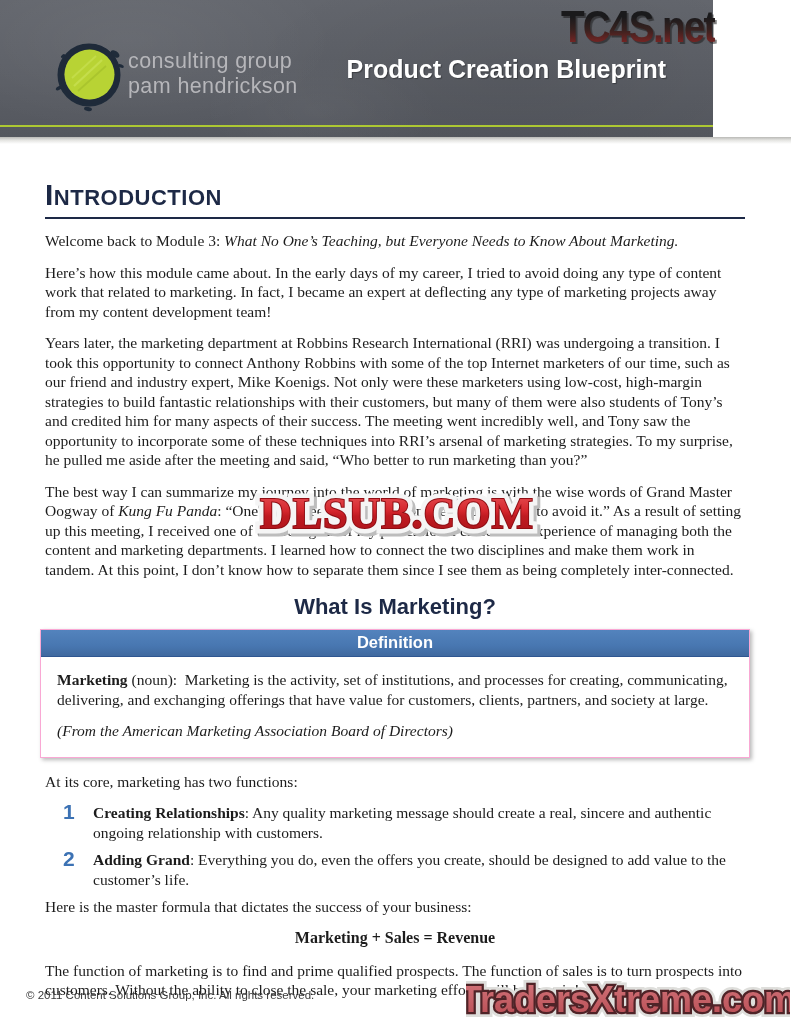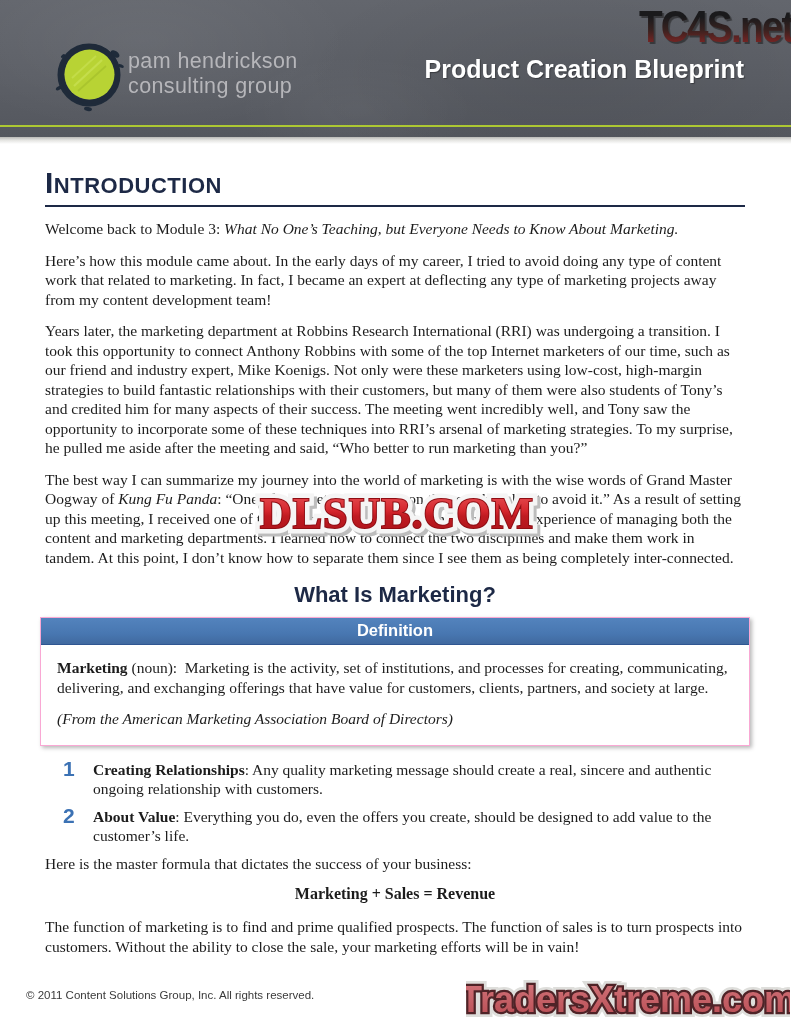--- a/index.html
+++ b/index.html
@@ -3,21 +3,21 @@
 <meta charset="utf-8">
 <style>
   html,body{margin:0;padding:0;}
   body{
     width:791px;height:1024px;position:relative;overflow:hidden;
     background:#ffffff;font-family:"Liberation Serif",serif;
   }
 
   
   .header{
-    position:absolute;left:0;top:0;width:791px;height:137px;
+    position:absolute;left:0;top:0;width:713px;height:137px;
     background-image:
       radial-gradient(ellipse 320px 140px at 18% 30%, rgba(255,255,255,.055), transparent 65%),
       radial-gradient(ellipse 420px 180px at 72% 55%, rgba(0,0,0,.07), transparent 65%),
       radial-gradient(ellipse 200px 90px at 45% 80%, rgba(255,255,255,.04), transparent 60%),
       linear-gradient(180deg,#63666d 0%, #5b5e65 60%, #54575e 100%);
   }
   .header-greenline{
     position:absolute;left:0;right:0;bottom:10px;height:2px;
     background:#adc832;
   }
@@ -48,21 +48,21 @@
     background:linear-gradient(180deg,#1a1a1c 30%, #37211f 55%, #6f2423 78%, #8a3a31 100%);
     -webkit-background-clip:text;background-clip:text;color:transparent;
     filter:drop-shadow(2px 2px 0 rgba(25,25,25,.55));
   }
 
   
   .content{position:absolute;left:45px;top:167px;width:700px;color:#1c1c1c;}
 
   .intro-heading{
     color:#1d2946;font-family:"Liberation Sans",sans-serif;font-weight:bold;
-    border-bottom:2px solid #1d2946;padding-bottom:4px;margin:0 0 12px 0;
+    border-bottom:2px solid #1d2946;padding-bottom:4px;margin:12px 0 12px 0;
     letter-spacing:.5px;line-height:30px;
   }
   .intro-heading .cap{font-size:30px;}
   .intro-heading .rest{font-size:22px;}
 
   p.body{font-size:15.5px;line-height:19.5px;margin:0 0 12px 0;}
   .it{font-style:italic;}
   .b{font-weight:bold;margin-top:16px;}
 
   .sub-heading{
@@ -126,22 +126,22 @@
       <circle cx="40" cy="38" r="28" fill="none" stroke="#1f2b3a" stroke-width="4" opacity=".8"></circle>
 
       <circle cx="39.5" cy="38.5" r="25" fill="#b8d334"></circle>
       <line x1="24" y1="50" x2="52" y2="24" stroke="#c8e052" stroke-width="2.2" opacity=".8"></line>
       <line x1="28" y1="55" x2="56" y2="30" stroke="#a7c22c" stroke-width="1.8" opacity=".8"></line>
       <line x1="22" y1="42" x2="46" y2="20" stroke="#c8e052" stroke-width="1.8" opacity=".7"></line>
     </svg>
   </div>
 
   <div class="logo-text">
+    <div>consulting group</div>
     <div>pam hendrickson</div>
-    <div>consulting group</div>
   </div>
 
   <div class="header-titles">
     <div class="header-title-1">Product Creation Blueprint</div>
   </div>
 
   <div class="header-greenline"></div>
 </div>
 <div class="header-shadow"></div>
 
@@ -160,27 +160,28 @@
   <h2 class="sub-heading">What Is Marketing?</h2>
 
   <div class="defbox">
     <div class="defbox-header">Definition</div>
     <div class="defbox-body">
       <p><span class="b">Marketing</span><span> (noun):&nbsp; Marketing is the activity, set of institutions, and processes for creating, communicating, delivering, and exchanging offerings that have value for customers, clients, partners, and society at large.</span></p>
       <p class="attr">(From the American Marketing Association Board of Directors)</p>
     </div>
   </div>
 
+  <p class="body">At its core, marketing has two functions:</p>
 
   <div class="func-item">
     <span class="func-num">1</span><span class="b">Creating Relationships</span><span>: Any quality marketing message should create a real, sincere and authentic ongoing relationship with customers.</span>
   </div>
 
   <div class="func-item">
-    <span class="func-num">2</span><span class="b">About Value</span><span>: Everything you do, even the offers you create, should be designed to add value to the customer’s life.</span>
+    <span class="func-num">2</span><span class="b">Adding Grand</span><span>: Everything you do, even the offers you create, should be designed to add value to the customer’s life.</span>
   </div>
 
   <p class="body formula-intro">Here is the master formula that dictates the success of your business:</p>
 
   <p class="formula">Marketing + Sales = Revenue</p>
 
   <p class="body">The function of marketing is to find and prime qualified prospects. The function of sales is to turn prospects into customers. Without the ability to close the sale, your marketing efforts will be in vain!</p>
 
 </div>
 

